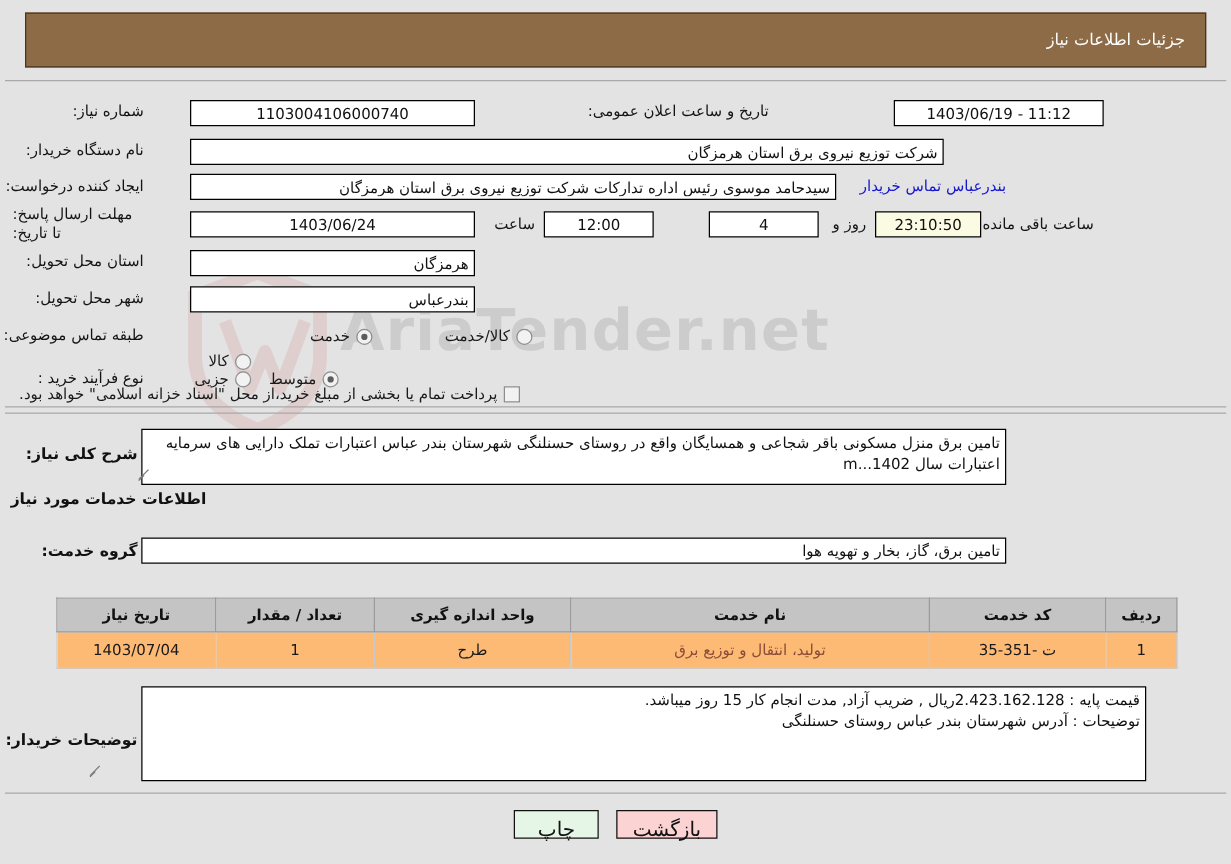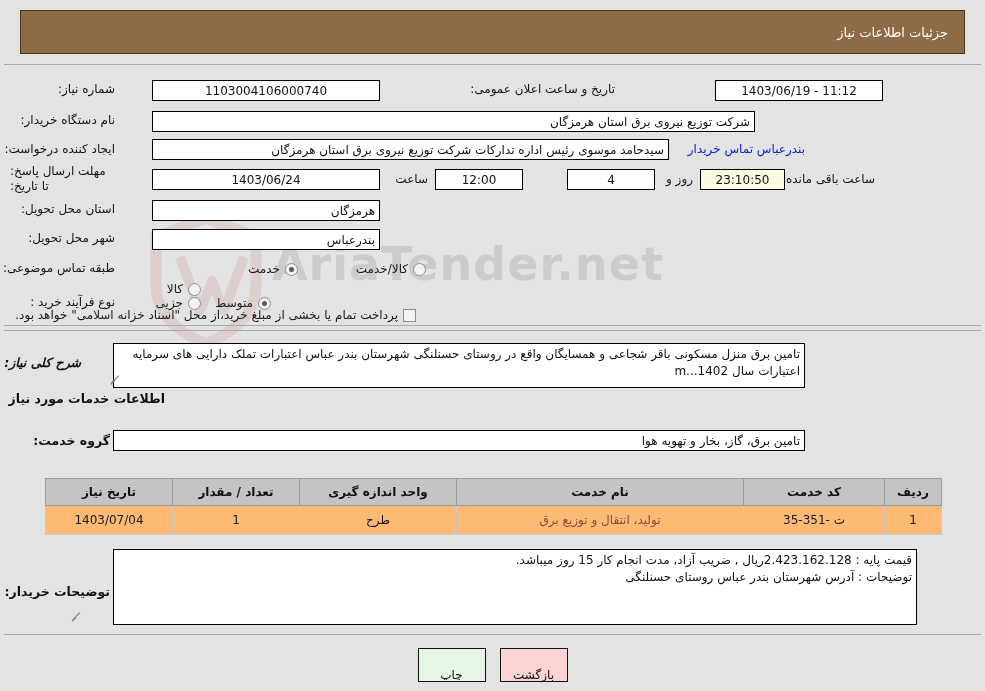--- a/index.html
+++ b/index.html
@@ -208,25 +208,25 @@
     left: 0; top: 648px;
     width: 985px;
     display: flex;
     justify-content: center;
     gap: 14px;
     z-index: 3;
   }
   .btn {
     border: 1px solid #111111;
     font-family: "DejaVu Sans", "Liberation Sans", sans-serif;
-    font-size: 12px;
+    font-size: 16px;
     color: #111111;
     height: 23px;
     min-width: 68px;
-    padding: 16px 12px;
+    padding: 4px 12px;
     cursor: pointer;
     line-height: 21px;
   }
   .btn-print  { background: #e6f6e6; }
   .btn-return { background: #fbd3d3; }
 
   
   .grip {
     position: absolute;
     width: 10px; height: 10px;
@@ -328,21 +328,21 @@
   <span class="radio on"></span>
   <span class="otxt">متوسط</span>
 </label>
 <label class="opt" style="position:absolute; right:569px; top:308px;">
   <span class="chk"></span>
   <span class="otxt">پرداخت تمام یا بخشی از مبلغ خرید،از محل "اسناد خزانه اسلامی" خواهد بود.</span>
 </label>
 
 <div class="panel" id="panel-bottom"></div>
 
-<div class="sec-head" style="right:904px; top:355px;font-style:italic;">شرح کلی نیاز:</div>
+<div class="sec-head" style="right:875px; top:355px;">شرح کلی نیاز:</div>
 <textarea class="inp rt" style="position: absolute; right: 180px; top: 343px; width: 692px; height: 45px;" readonly="">تامین برق منزل مسکونی باقر شجاعی و همسایگان واقع در روستای حسنلنگی شهرستان بندر عباس اعتبارات تملک دارایی های سرمایه اعتبارات سال 1402...m</textarea>
 <span class="grip" style="right:864px; top:375px;"></span>
 
 <div class="sec-head" style="right:820px; top:391px;">اطلاعات خدمات مورد نیاز</div>
 
 <div class="sec-head" style="right:875px; top:433px;">گروه خدمت:</div>
 <input class="inp rt" style="position: absolute; right: 180px; top: 430px; width: 692px;" readonly="" value="تامین برق، گاز، بخار و تهویه هوا">
 
 <table class="grid">
   <thead>

